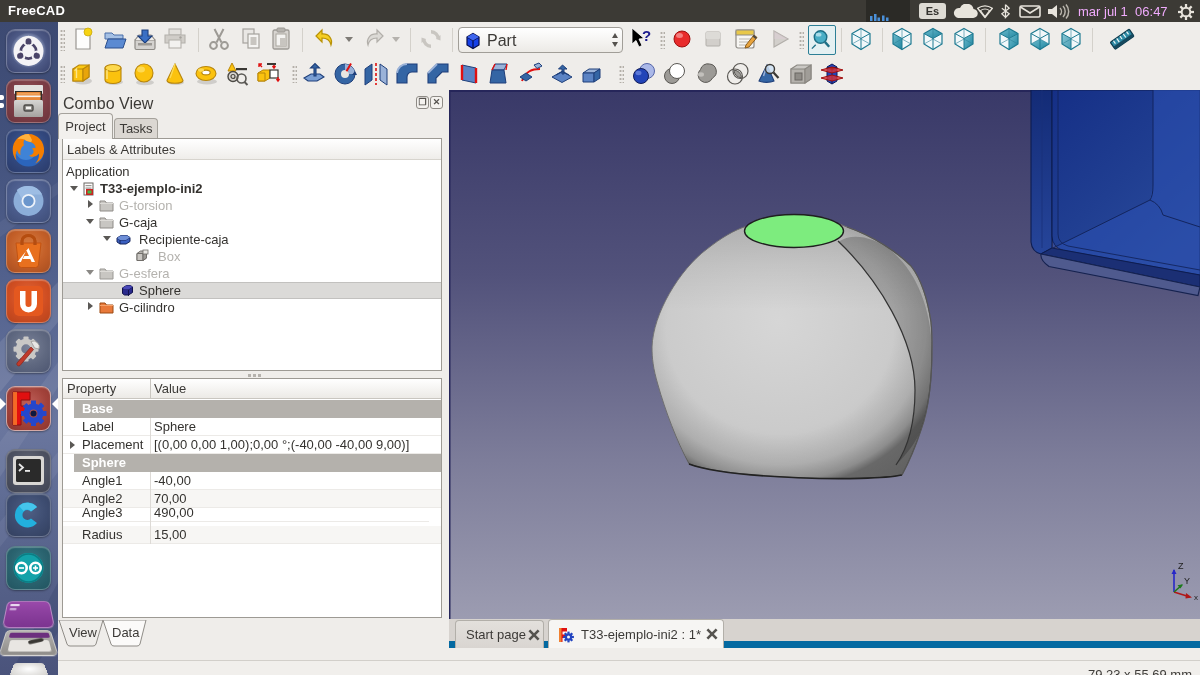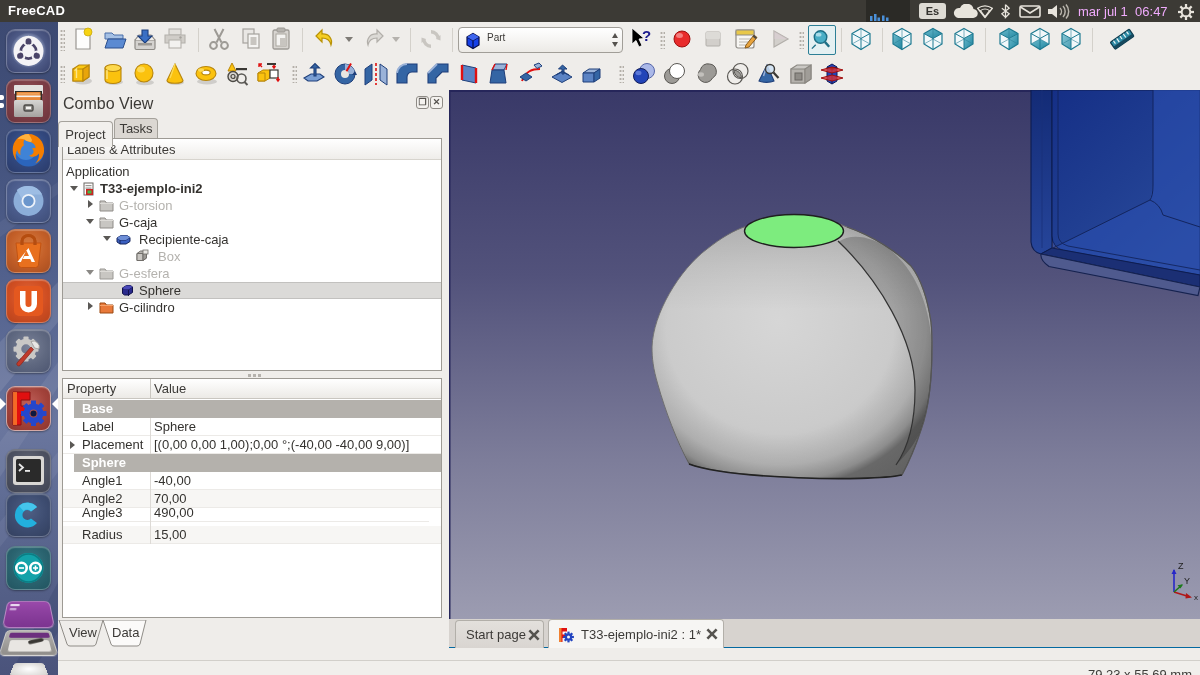--- a/index.html
+++ b/index.html
@@ -345,21 +345,21 @@
   <path d="M22.5 9 l-4.5 4 l4.5 1.5 Z M3.5 17 l4.5 -4 l-4.5 -1.5 Z" fill="#c9c6c1"></path>
 </svg></div>
 <div class="sep" style="left:394px;top:6px;height:24px;"></div>
 
 <div class="abs" style="left:400px;top:5px;width:165px;height:26px;background:linear-gradient(#ffffff,#eceae6);border:1px solid #a19e98;border-radius:4px;">
   <svg class="abs" style="left:4px;top:3px;" width="20" height="20" viewBox="0 0 20 20">
     <path d="M4 6 l6-3.5 6 3.5 v8 l-6 3.5 -6-3.5 Z" fill="#1540e8" stroke="#060d4a" stroke-width="1.2"></path>
     <path d="M4 6 l6 3.5 6-3.5 M10 9.5 V17" fill="none" stroke="#060d4a" stroke-width="1.2"></path>
     <path d="M4 6 l6-3.5 6 3.5 -6 3.5 Z" fill="#3f66ee"></path>
   </svg>
-  <div class="abs" style="left:28px;top:4px;font-size:10px;color:#3c3a37;">Part</div>
+  <div class="abs" style="left:28px;top:4px;font-size:16px;color:#3c3a37;">Part</div>
   <div class="abs" style="left:153px;top:5px;width:0;height:0;border-left:3.5px solid transparent;border-right:3.5px solid transparent;border-bottom:5px solid #55524e;"></div>
   <div class="abs" style="left:153px;top:14px;width:0;height:0;border-left:3.5px solid transparent;border-right:3.5px solid transparent;border-top:5px solid #55524e;"></div>
 </div>
 
 <div class="tbtn" style="left:570px;top:4px;"><svg viewBox="0 0 26 26">
   <path d="M4 2 L4 18 L8 14.5 L11 21 L14 19.5 L11 13 L16 12.5 Z" fill="#000000" stroke="#ffffff" stroke-width="0.8"></path>
   <text x="14" y="15" font-family="Liberation Sans" font-size="15" font-weight="bold" fill="#1a1a8c">?</text>
 </svg></div>
 <div class="grip" style="left:602px;top:9px;height:18px;"></div>
 
@@ -622,21 +622,21 @@
   <path d="M8 6 l5-3 5 3 v14 l-5 3 -5-3 Z" fill="#2244b8" stroke="#101c5a" stroke-width="1"></path>
   <path d="M8 6 l5 3 5-3 M13 9 v14" stroke="#101c5a" stroke-width="1"></path>
   <path d="M2 9 l11-3 11 3 -11 3 Z" fill="#e83030" fill-opacity="0.75" stroke="#a01010" stroke-width="1"></path>
   <path d="M2 17 l11-3 11 3 -11 3 Z" fill="#e83030" fill-opacity="0.75" stroke="#a01010" stroke-width="1"></path>
 </svg></div>
 
 <div id="comboTitle" class="abs">Combo View</div>
 <div class="winbtn" style="left:358px;top:74px;">❐</div>
 <div class="winbtn" style="left:372px;top:74px;">✕</div>
 
-<div class="tab" style="left:0px;top:91px;width:55px;height:26px;background:#f2f0ed;line-height:26px;z-index:3;margin-top:8px;">Project</div>
+<div class="tab" style="left:0px;top:91px;width:55px;height:26px;background:#f2f0ed;line-height:26px;z-index:3;">Project</div>
 <div class="tab" style="left:56px;top:96px;width:44px;height:21px;background:#dbd7d2;line-height:20px;z-index:1;">Tasks</div>
 
 <div class="frame" style="left:4px;top:116px;width:380px;height:233px;z-index:2;"></div>
 <div class="lahdr" style="left:5px;top:117px;width:378px;height:21px;z-index:2;">
       <span style="position:absolute;left:4px;top:3px;">Labels &amp; Attributes</span>
     </div>
 
 <div id="tree" class="abs" style="left:5px;top:139px;width:378px;height:209px;background:#fff;z-index:2;overflow:hidden;">
 
   <div class="trow" style="left:3px;top:3px;">Application</div>
@@ -872,21 +872,21 @@
     <path d="M737 503 L743 507.5 L736.5 508.5" fill="#b01818" stroke="none"></path>
     <path d="M725 502 L733 495" stroke="#1d7a1d"></path>
     <path d="M728.5 495.2 L734 494.2 L731.5 498.6" fill="#1d7a1d" stroke="none"></path>
   </g>
   <text x="729" y="479" font-size="9" fill="#222222" font-family="Liberation Sans">Z</text>
   <text x="735" y="494" font-size="9" fill="#222222" font-family="Liberation Sans">Y</text>
   <text x="745" y="510" font-size="8" fill="#222222" font-family="Liberation Sans">x</text>
 </svg>
 </div>
 
-<div class="abs" id="mdibar" style="left:449px;top:619px;width:751px;height:29px;background:#d7d3cf;border-bottom:1px solid #0369a1;">
+<div class="abs" id="mdibar" style="left:449px;top:619px;width:751px;height:29px;background:#d7d3cf;border-bottom:7px solid #0369a1;">
 
   <div class="mditab" style="left:6px;top:1px;width:89px;height:28px;background:linear-gradient(#e3e0dc,#d9d5d1);">
     <span style="position:absolute;left:10px;top:6px;">Start page</span>
     <svg style="position:absolute;left:72px;top:8px;" width="12" height="12" viewBox="0 0 13 13">
         <path d="M2.5 0.5 L6.5 4.5 L10.5 0.5 L12.5 2.5 L8.5 6.5 L12.5 10.5 L10.5 12.5 L6.5 8.5 L2.5 12.5 L0.5 10.5 L4.5 6.5 L0.5 2.5 Z" fill="#55534f"></path>
       </svg>
   </div>
 
   <div class="mditab" style="left:99px;top:0px;width:176px;height:29px;background:#f6f5f3;">
     <svg style="position:absolute;left:9px;top:7px;" width="16" height="16" viewBox="0 0 16 16">

